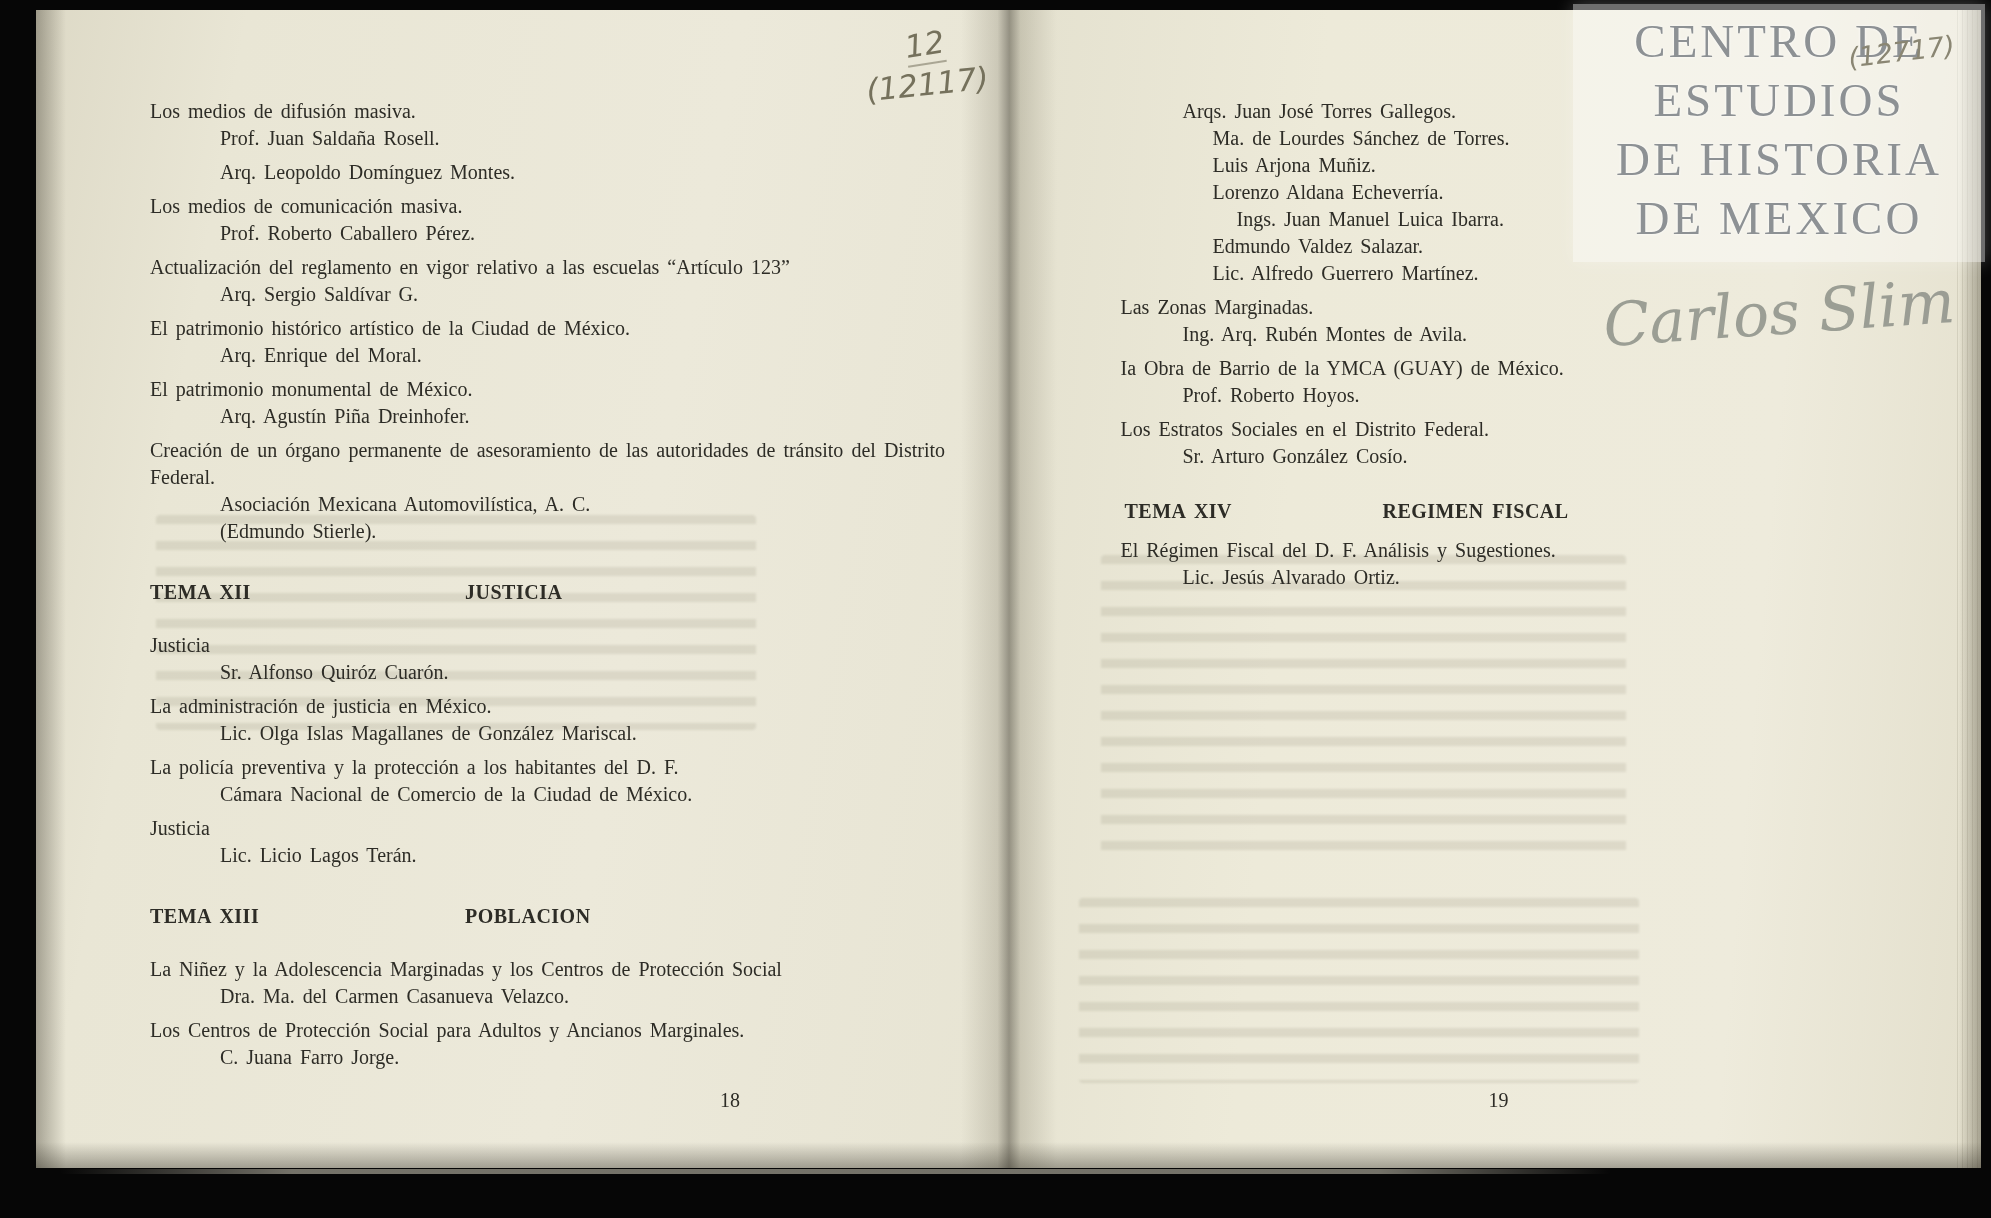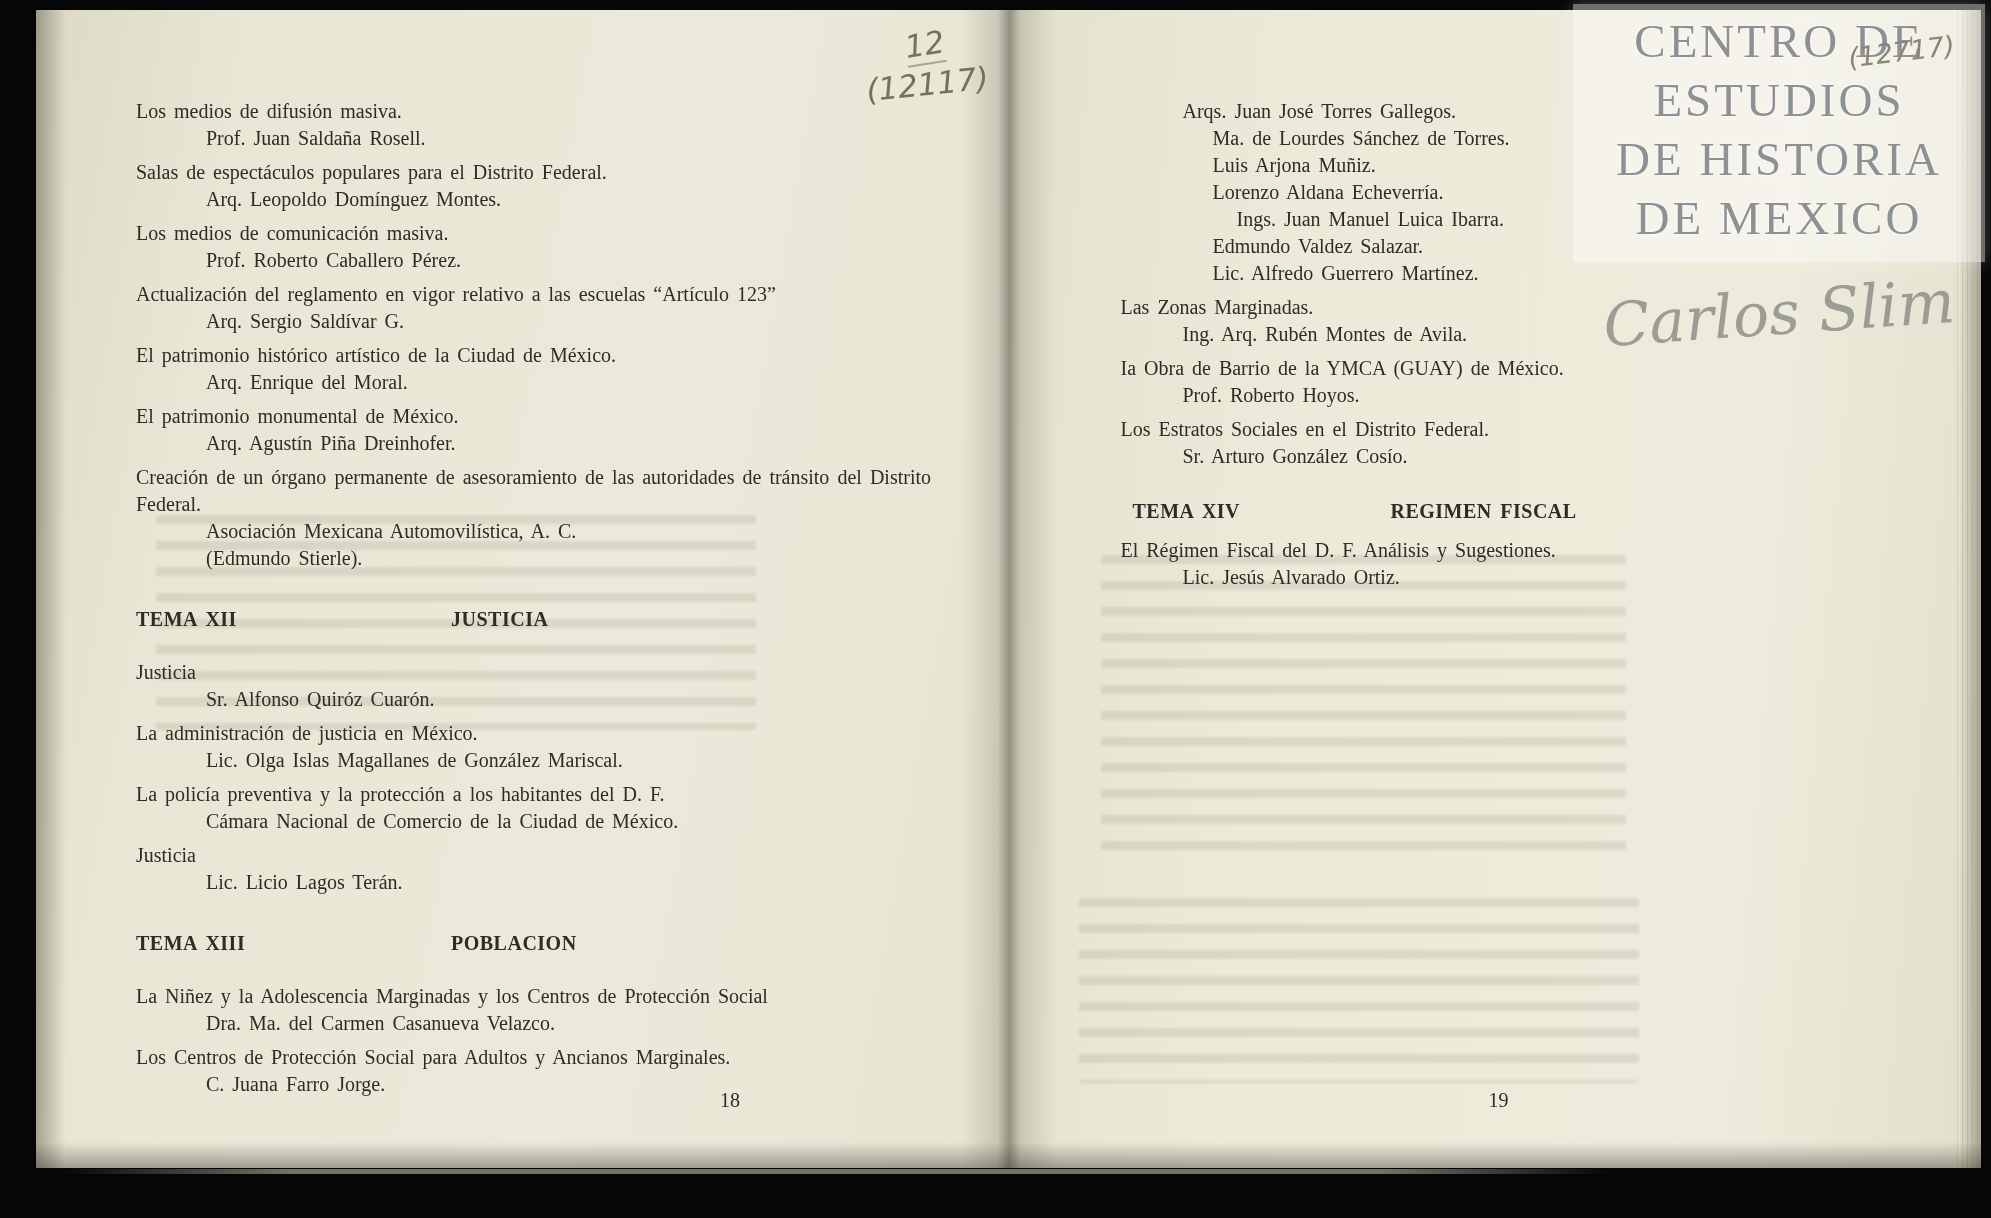--- a/index.html
+++ b/index.html
@@ -19,34 +19,34 @@
   .page-right::after { content:""; position:absolute; right:0; top:0; bottom:0; width:28px;
     background:repeating-linear-gradient(90deg,rgba(0,0,0,0) 0 4px,rgba(95,88,66,.14) 4px 5px),
                linear-gradient(270deg,rgba(55,50,34,.35),transparent 80%); }
   .page::after, .page::before { pointer-events:none; }
 
   .gutter { position:absolute; left:50%; top:0; bottom:0; width:96px; transform:translateX(-50%); z-index:4; pointer-events:none;
     background:linear-gradient(90deg,transparent 0%,rgba(70,64,44,.18) 38%,rgba(35,31,20,.42) 50%,rgba(70,64,44,.18) 62%,transparent 100%); }
   .bottom-shade { position:absolute; left:0; right:0; bottom:0; height:26px; z-index:4; pointer-events:none;
     background:linear-gradient(0deg,rgba(25,22,14,.35),transparent); }
 
-  .content { position:absolute; top:88px; left:100px; width:795px; z-index:2;
+  .content { position:absolute; top:88px; left:114px; width:795px; z-index:2;
     color:#2d2c26; font-size:20px; line-height:27px; word-spacing:3px; }
   .page-right .content { left:112px; width:805px; }
 
   .entry { margin-bottom:7px; }
   .entry .title { text-align:justify; }
   .sub.ind1 { margin-left:70px; }
   .sub.ind2 { margin-left:116px; }
   .sub.ind3 { margin-left:92px; }
   .page-right .sub.ind1 { margin-left:62px; }
 
   .heading { display:flex; font-weight:bold; letter-spacing:.5px; margin:34px 0 26px; }
   .heading .h-label { min-width:315px; }
-  .page-right .heading { margin:28px 12px 12px; }
+  .page-right .heading { margin:28px 4px 12px; }
   .page-right .heading .h-label { min-width:258px; }
 
   .page-num { position:absolute; bottom:56px; z-index:2; font-size:20px; color:#2d2c26; }
   .page-left .page-num  { left:660px;margin-left:24px; }
   .page-right .page-num { left:480px; }
 
   .ghost { position:absolute; z-index:1; border-radius:4px; filter:blur(1.3px); pointer-events:none;
     background:repeating-linear-gradient(180deg,rgba(108,102,80,.13) 0 9px,transparent 9px 26px); }
   .ghost.g-left  { left:120px; top:505px; width:600px; height:215px; }
   .ghost.g-r1    { left:92px;  top:545px; width:525px; height:300px; }
@@ -77,21 +77,20 @@
   <div class="spread">
 
     <div class="page page-left">
       <div class="ghost g-left"></div>
       <div class="content">
           <div class="entry">
             <div class="title">Los medios de difusión masiva.</div>
             <div class="sub ind1">Prof. Juan Saldaña Rosell.</div>
           </div>
           <div class="entry">
-            <div class="title">Salas de espectáculos populares para el Distrito Federal.</div>
             <div class="sub ind1">Arq. Leopoldo Domínguez Montes.</div>
           </div>
           <div class="entry">
             <div class="title">Los medios de comunicación masiva.</div>
             <div class="sub ind1">Prof. Roberto Caballero Pérez.</div>
           </div>
           <div class="entry">
             <div class="title">Actualización del reglamento en vigor relativo a las escuelas “Artículo 123”</div>
             <div class="sub ind1">Arq. Sergio Saldívar G.</div>
           </div>

